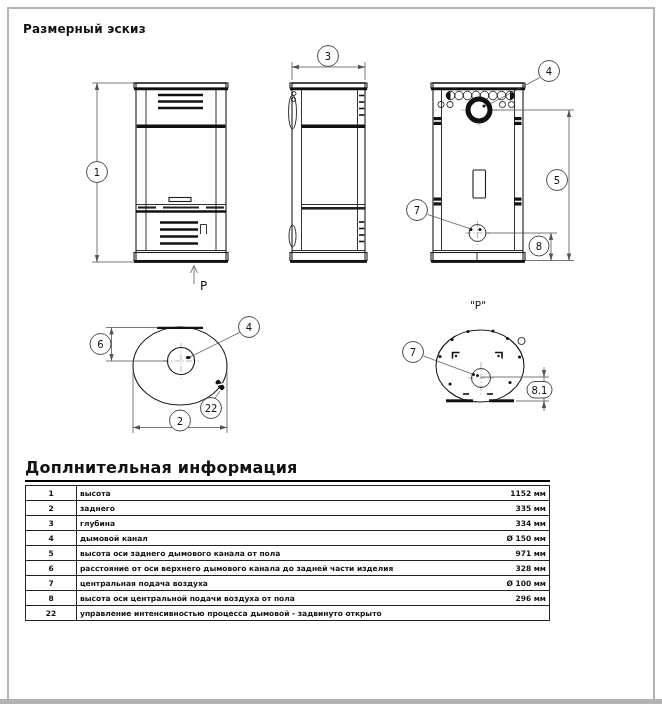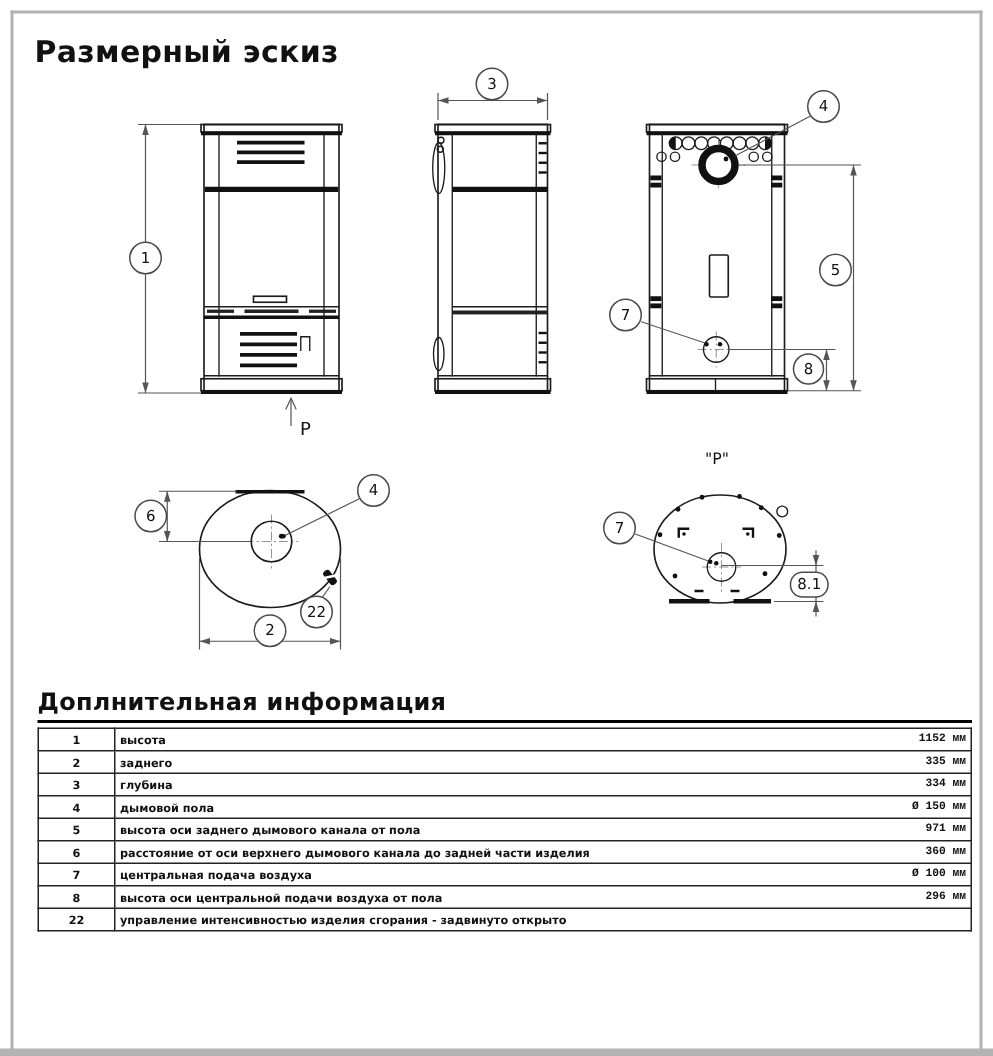--- a/index.html
+++ b/index.html
@@ -8,56 +8,56 @@
     font-family:"DejaVu Sans", sans-serif;color:#111;overflow:hidden;
   }
   
   .frame-top{position:absolute;left:7px;top:7px;right:7px;height:2px;background:#b3b3b3;}
   .frame-left{position:absolute;left:7px;top:7px;bottom:0;width:2px;background:#b3b3b3;}
   .frame-right{position:absolute;right:7px;top:7px;bottom:0;width:2px;background:#b3b3b3;}
   .frame-bottom{position:absolute;left:0;right:0;bottom:0;height:5px;background:#b3b3b3;}
 
   .page-title{
     position:absolute;left:23px;top:22px;margin:0;
-    font-size:20px;font-weight:bold;letter-spacing:.2px;
+    font-size:12px;font-weight:bold;letter-spacing:.2px;
   }
   .drawing-svg{position:absolute;left:0;top:0;width:662px;height:455px;}
 
   
   .ln{stroke:#1c1c1c;stroke-width:1.1;fill:none;}
   .lnthin{stroke:#1c1c1c;stroke-width:0.9;fill:none;}
   .thin{stroke:#555;stroke-width:0.8;fill:none;}
   .slat{stroke:#111;stroke-width:2.5;fill:none;}
   .thick{stroke:#111;stroke-width:2.3;fill:none;}
   .fillb{fill:#111;stroke:none;}
   .dash{stroke:#888;stroke-width:0.6;fill:none;stroke-dasharray:6 2 1.5 2;}
   .arr{fill:#555;stroke:none;}
   .dot{fill:#111;stroke:none;}
   .balloon{fill:#fff;stroke:#4a4a4a;stroke-width:1;}
   .btext{font:10px "DejaVu Sans",sans-serif;fill:#111;text-anchor:middle;dominant-baseline:central;}
   .plabel{font:12px "DejaVu Sans",sans-serif;fill:#111;}
   .pview{font:10.5px "DejaVu Sans",sans-serif;fill:#111;text-anchor:middle;}
 
   
-  .info-wrap{position:absolute;left:25px;top:458px;width:623px;}
+  .info-wrap{position:absolute;left:25px;top:458px;width:525px;}
   .info-title{
     margin:0;font-size:16px;font-weight:bold;letter-spacing:.2px;
     border-bottom:2.5px solid #000;padding-bottom:3px;
   }
   table.info{
     width:100%;border-collapse:collapse;margin-top:3px;
     font-size:7.5px;font-weight:bold;
   }
   table.info td{
     border:1px solid #222;height:14px;padding:0 3px;vertical-align:middle;
   }
   td.numcell{width:44px;text-align:center;}
   td.rowcell{border-left:1px solid #222;}
   .cellflex{display:flex;justify-content:space-between;align-items:center;}
-  .cellflex .val{white-space:nowrap;padding-left:8px;font-family:Liberation Mono, monospace;}
+  .cellflex .val{white-space:nowrap;padding-left:8px;}
 </style>
 </head>
 <body>
 
 <div class="frame-top"></div>
 <div class="frame-left"></div>
 <div class="frame-right"></div>
 <div class="frame-bottom"></div>
 
 <h1 class="page-title">Размерный эскиз</h1>
@@ -363,40 +363,40 @@
             <div class="cellflex">
               <span>глубина</span>
               <span class="val">334 мм</span>
             </div>
           </td>
       </tr>
       <tr>
         <td class="numcell">4</td>
         <td class="rowcell">
             <div class="cellflex">
-              <span>дымовой пола</span>
+              <span>дымовой канал</span>
               <span class="val">Ø 150 мм</span>
             </div>
           </td>
       </tr>
       <tr>
         <td class="numcell">5</td>
         <td class="rowcell">
             <div class="cellflex">
               <span>высота оси заднего дымового канала от пола</span>
               <span class="val">971 мм</span>
             </div>
           </td>
       </tr>
       <tr>
         <td class="numcell">6</td>
         <td class="rowcell">
             <div class="cellflex">
               <span>расстояние от оси верхнего дымового канала до задней части изделия</span>
-              <span class="val">360 мм</span>
+              <span class="val">328 мм</span>
             </div>
           </td>
       </tr>
       <tr>
         <td class="numcell">7</td>
         <td class="rowcell">
             <div class="cellflex">
               <span>центральная подача воздуха</span>
               <span class="val">Ø 100 мм</span>
             </div>
@@ -408,20 +408,20 @@
             <div class="cellflex">
               <span>высота оси центральной подачи воздуха от пола</span>
               <span class="val">296 мм</span>
             </div>
           </td>
       </tr>
       <tr>
         <td class="numcell">22</td>
         <td class="rowcell">
             <div class="cellflex">
-              <span>управление интенсивностью изделия сгорания - задвинуто открыто</span>
+              <span>управление интенсивностью процесса дымовой - задвинуто открыто</span>
               <span class="val"></span>
             </div>
           </td>
       </tr>
     </tbody>
   </table>
 </div>
 
 </body></html>

